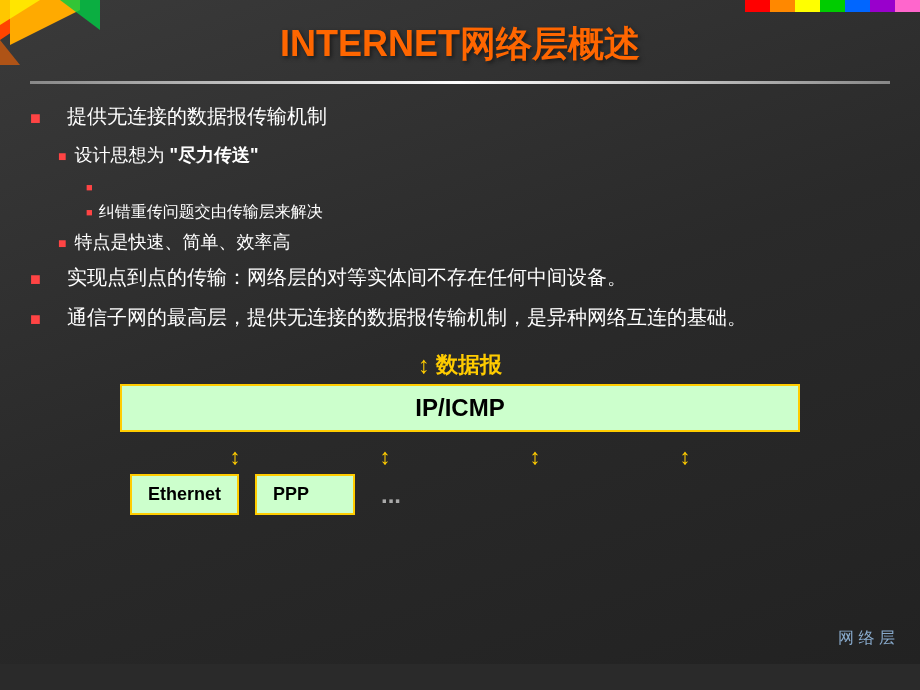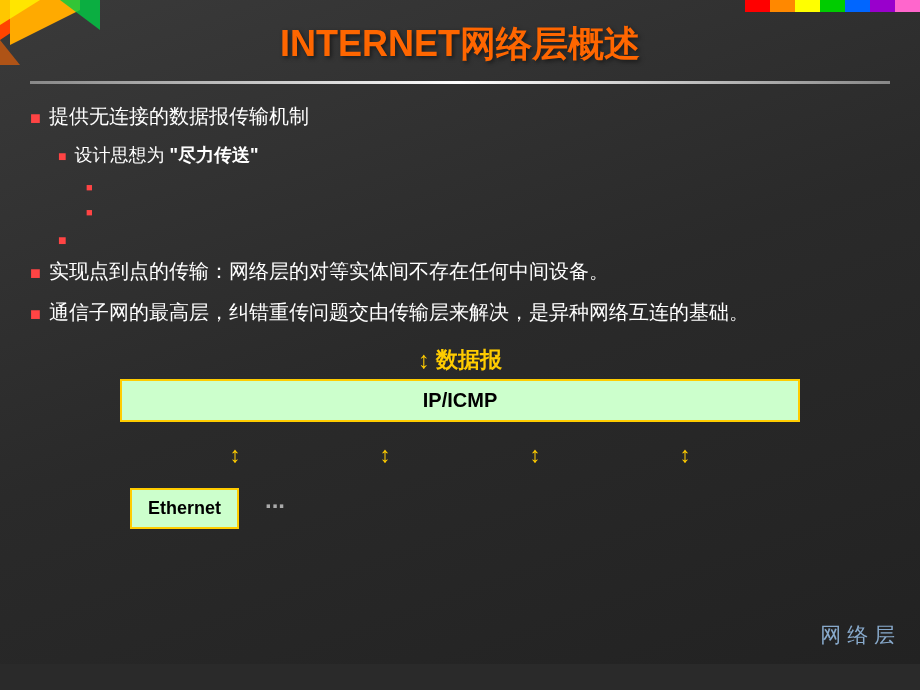--- a/index.html
+++ b/index.html
@@ -59,20 +59,21 @@
     .bullet-l1 .bullet-icon {
       color: #ff4444;
       font-size: 18px;
       margin-right: 8px;
       margin-top: 4px;
       flex-shrink: 0;
     }
 
     .bullet-l1 .bullet-text {
       flex: 1;
+      margin-left: 18px;
     }
 
     .bullet-l2 {
       display: flex;
       align-items: flex-start;
       margin-left: 28px;
       margin-bottom: 4px;
       font-size: 18px;
     }
 
@@ -127,24 +128,24 @@
       font-size: 24px;
       color: #ffcc00;
     }
 
     .ip-box {
       background: #ccffcc;
       border: 2px solid #ffcc00;
       width: 680px;
       text-align: center;
       padding: 8px 0;
-      font-size: 20px;
+      font-size: 24px;
       font-weight: bold;
       color: #000;
-      margin-bottom: 20px;
+      margin-bottom: 12px;
     }
 
     .arrows-row {
       display: flex;
       width: 680px;
       justify-content: space-around;
       margin-bottom: 4px;
       padding: 0 40px;
     }
 
@@ -167,37 +168,36 @@
 
     .protocol-box {
       background: #ccffcc;
       border: 2px solid #ffcc00;
       padding: 8px 16px;
       font-size: 18px;
       font-weight: bold;
       color: #000;
       min-width: 100px;
       text-align: left;
-      margin-top: 16px;
     }
 
     .dots {
       color: #aaaaaa;
       font-size: 24px;
       font-weight: bold;
       margin-left: 10px;
     }
 
     
     .watermark {
       position: absolute;
       bottom: 15px;
       right: 25px;
       color: #88aacc;
-      font-size: 21px;
+      font-size: 16px;
     }
 
     
     .triangle-container {
       position: absolute;
       top: 0;
       left: 0;
       width: 100px;
       height: 65px;
     }
@@ -251,34 +251,36 @@
       <span class="bullet-icon">■</span>
       <div>设计思想为 <span class="emphasis">"尽力传送"</span></div>
     </div>
 
     <div class="bullet-l3">
       <span class="bullet-icon">■</span>
     </div>
 
     <div class="bullet-l3">
       <span class="bullet-icon">■</span>
+      <div>纠错重传问题交由传输层来解决</div>
     </div>
 
     <div class="bullet-l2">
       <span class="bullet-icon">■</span>
+      <div>特点是快速、简单、效率高</div>
     </div>
 
     <div class="bullet-l1">
       <span class="bullet-icon">■</span>
       <div class="bullet-text">实现点到点的传输：网络层的对等实体间不存在任何中间设备。</div>
     </div>
 
     <div class="bullet-l1">
       <span class="bullet-icon">■</span>
-      <div class="bullet-text">通信子网的最高层，纠错重传问题交由传输层来解决，是异种网络互连的基础。</div>
+      <div class="bullet-text">通信子网的最高层，提供无连接的数据报传输机制，是异种网络互连的基础。</div>
     </div>
 
   </div>
 
   <div class="diagram">
 
     <div class="data-label">
       <span class="arrow-updown">↕</span>
       <span>数据报</span>
     </div>
@@ -287,20 +289,21 @@
 
     <div class="arrows-row">
       <span class="arrow-item">↕</span>
       <span class="arrow-item">↕</span>
       <span class="arrow-item">↕</span>
       <span class="arrow-item">↕</span>
     </div>
 
     <div class="protocol-row">
       <div class="protocol-box">Ethernet</div>
+      <div class="protocol-box">PPP</div>
       <span class="dots">...</span>
     </div>
 
   </div>
 
   <div class="watermark">网 络 层</div>
 
 </div>
 
 </body></html>

